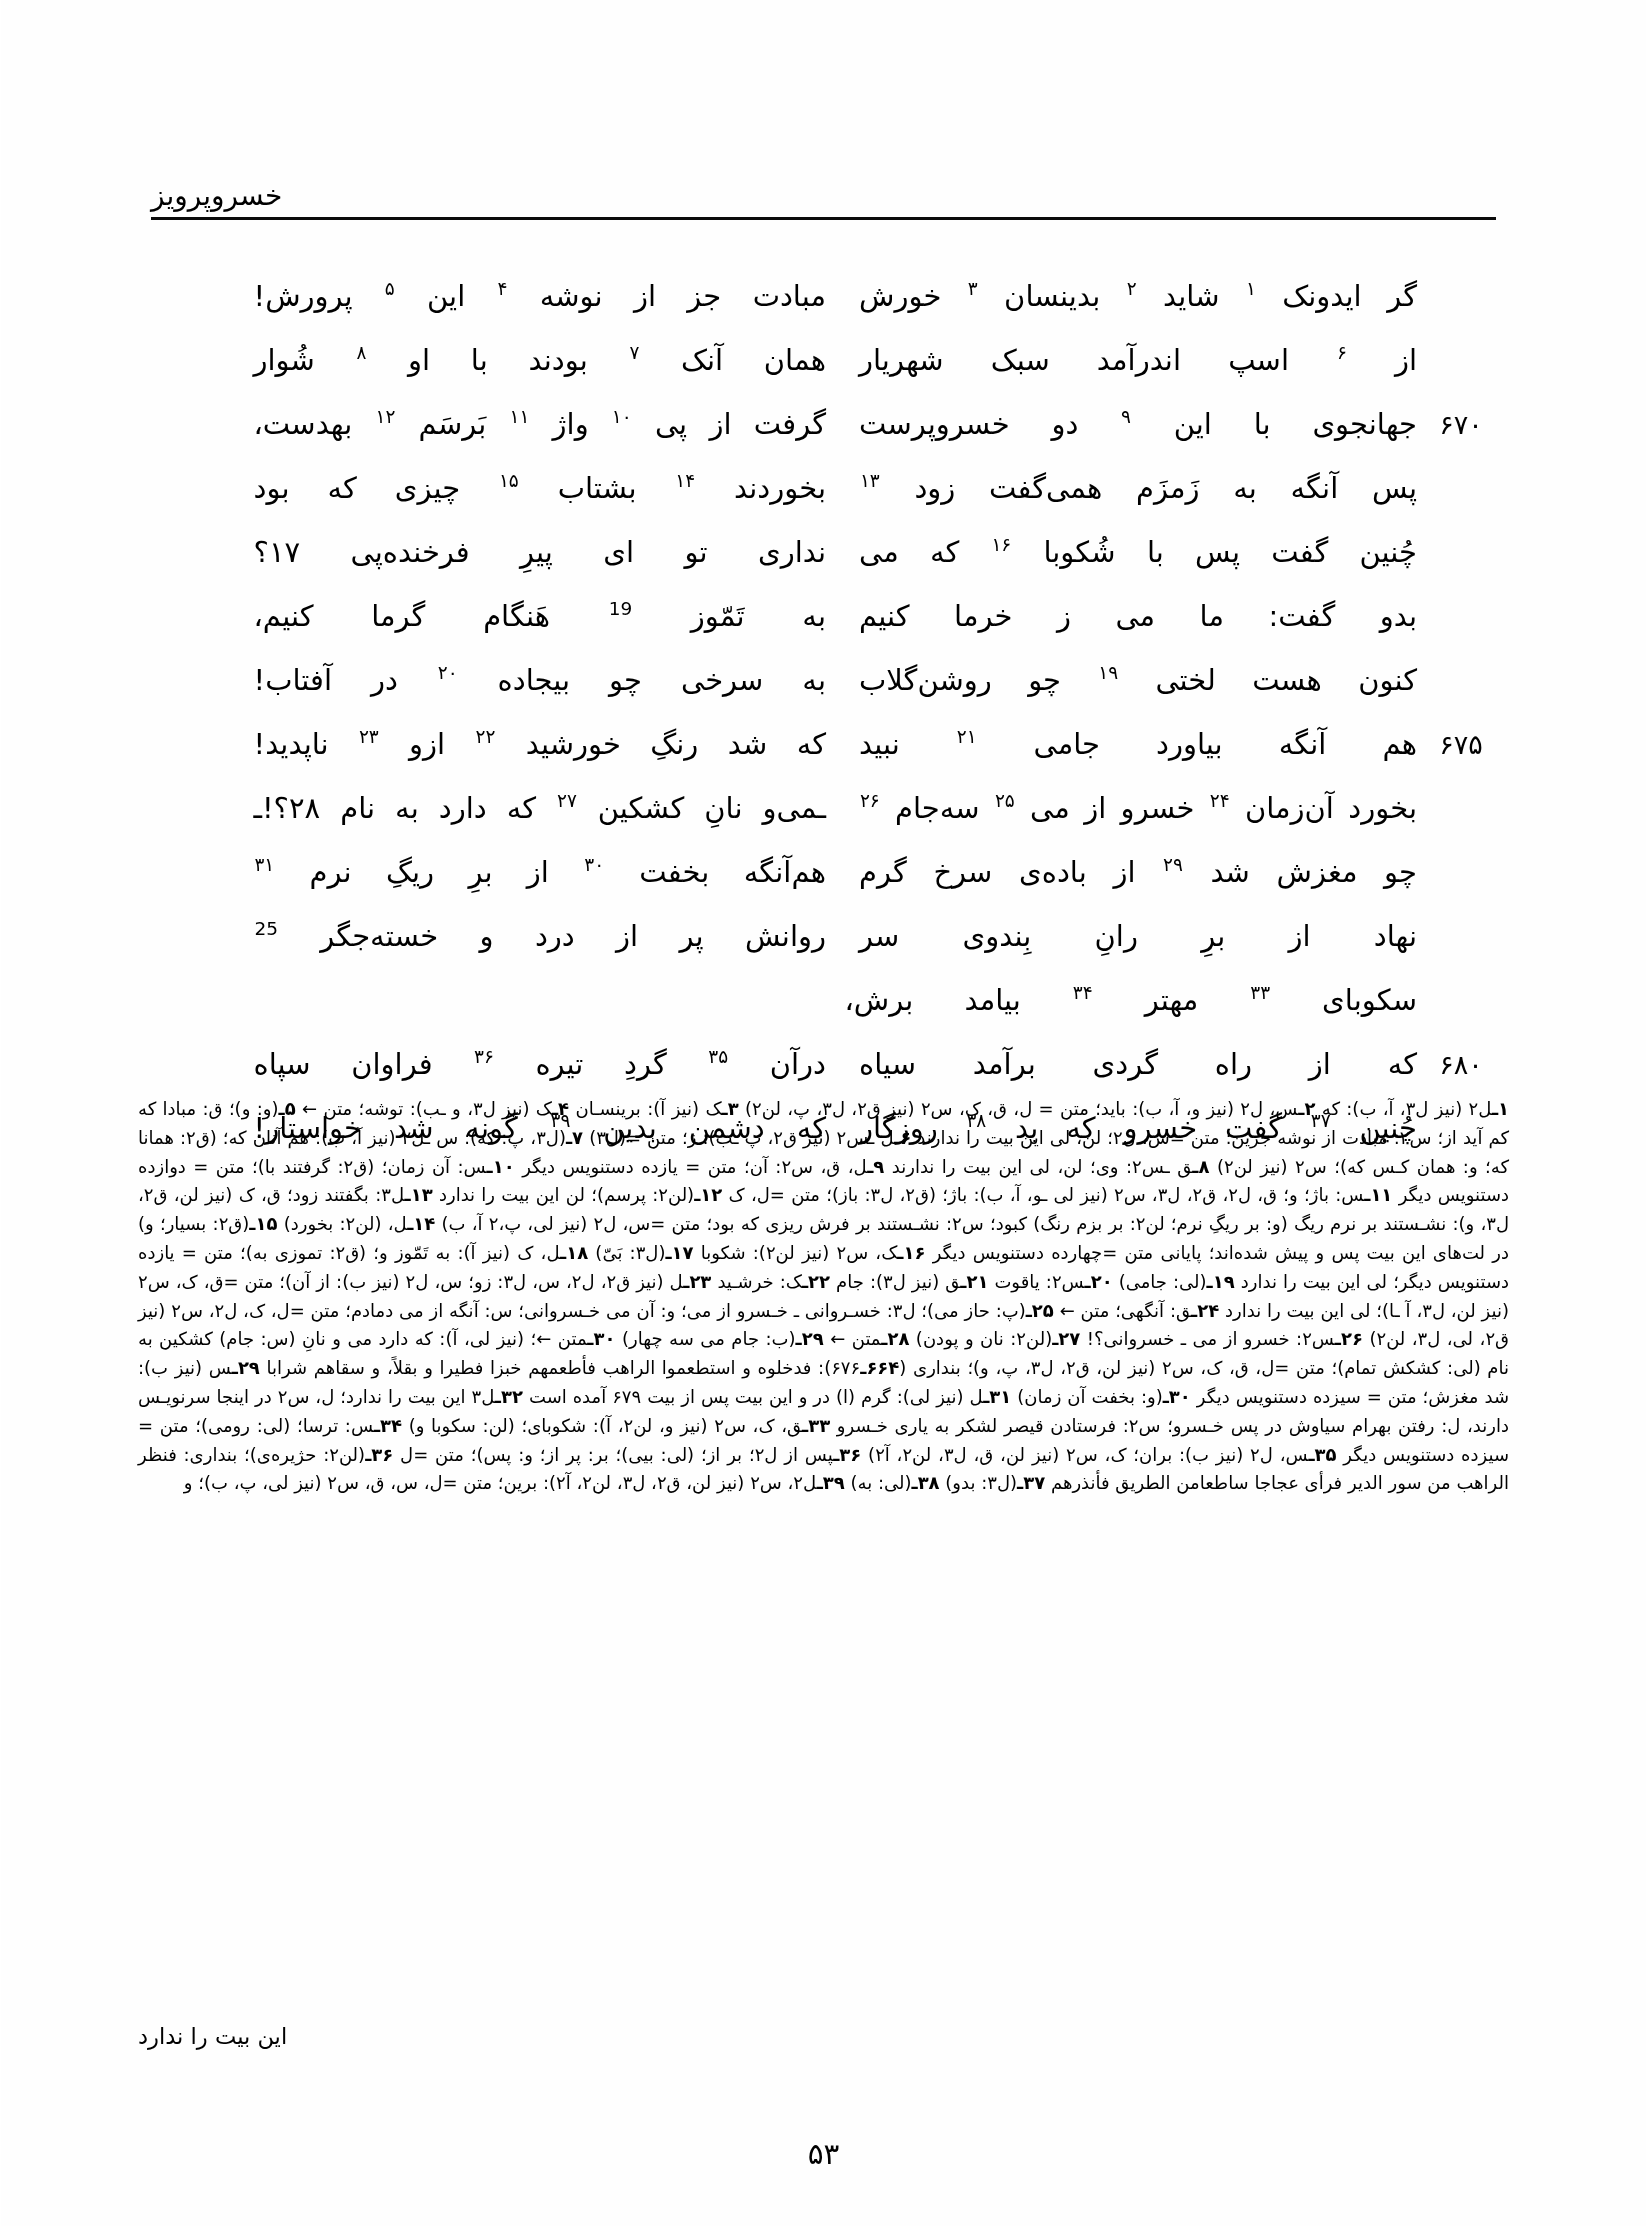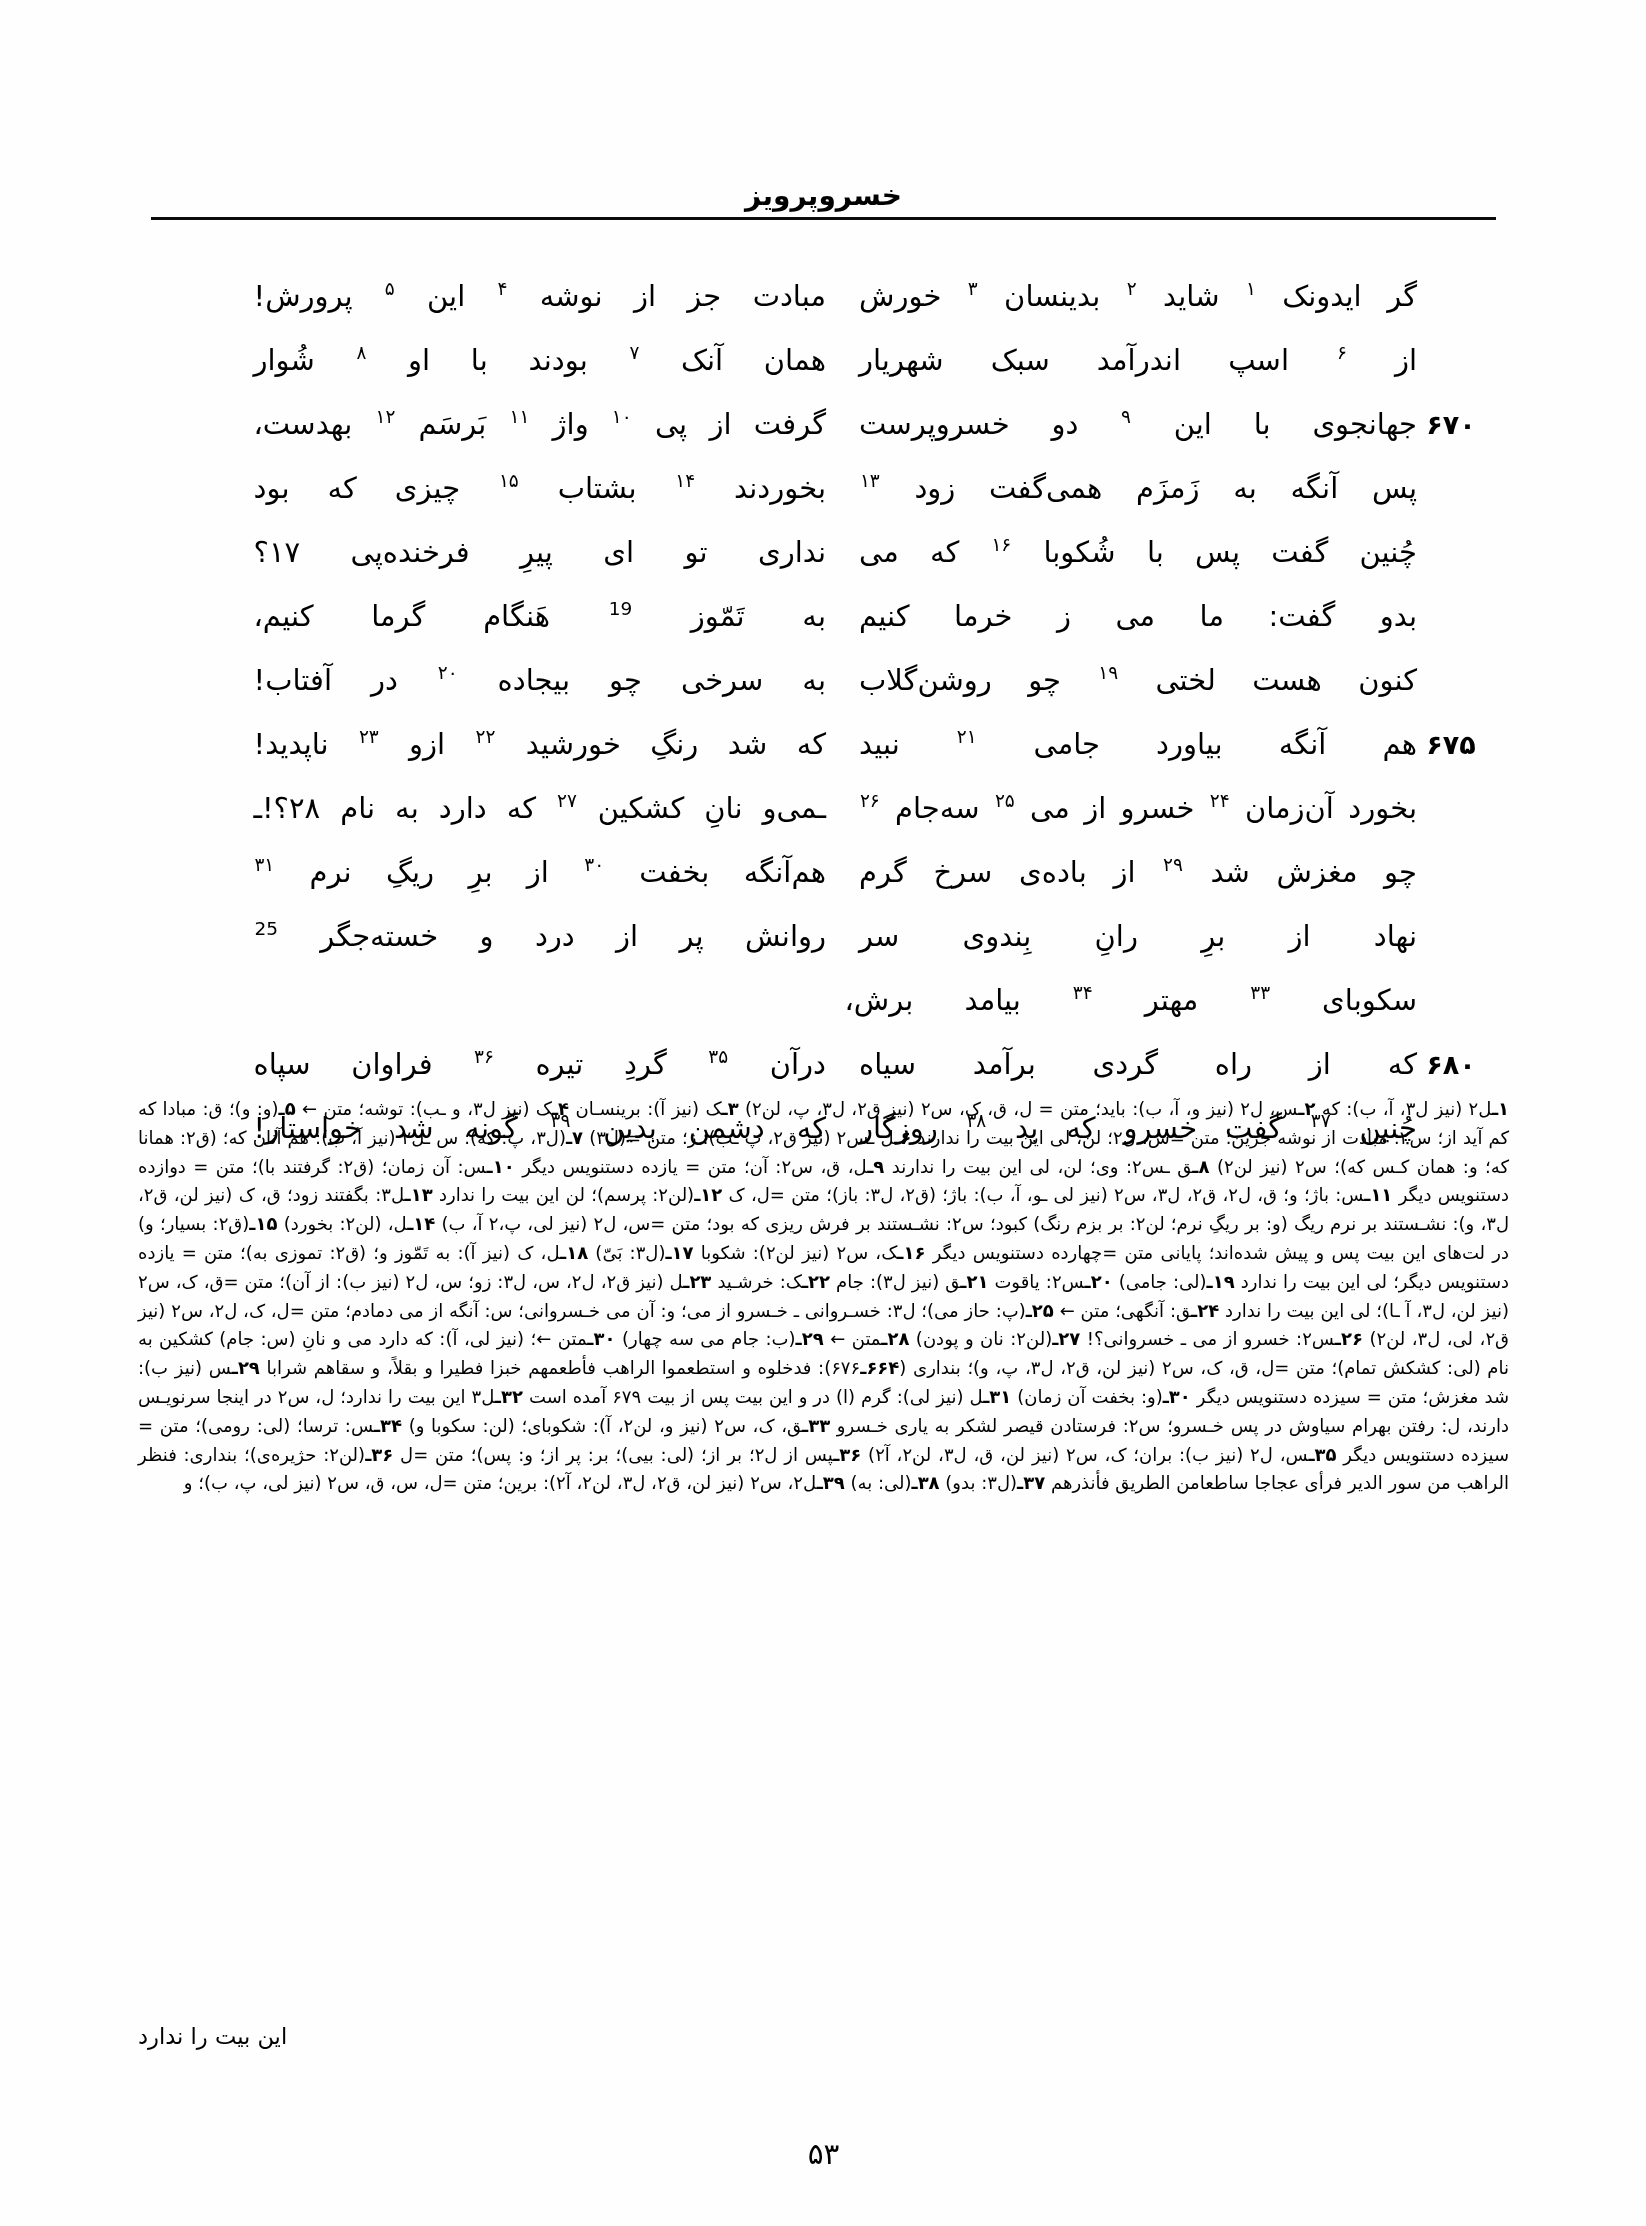--- a/index.html
+++ b/index.html
@@ -26,23 +26,23 @@
 
   
   .runninghead-wrap {
     position: absolute;
     top: 181px;
     right: 151px;
     left: 151px;
   }
   .runninghead {
     font-size: 28px;
-    font-weight: bold;
+    font-weight: normal;
     line-height: 1.1;
-    text-align: center;
+    text-align: left;
     padding-bottom: 5.5px;
     letter-spacing: -0.5px;
   }
   .rule {
     height: 2.8px;
     background: #0b0b0b;
     width: 100%;
   }
 
   
@@ -56,27 +56,26 @@
     display: flex;
     flex-direction: row;
     align-items: flex-start;
     height: 64px;
     font-size: 29px;
     line-height: 1.18;
   }
   .linenum {
     width: 79px;
     flex: 0 0 79px;
-    text-align: left;
+    text-align: center;
     font-size: 27px;
     padding-top: 3.7px;
     padding-left: 9.2px;
     box-sizing: border-box;
     white-space: nowrap;
-    font-weight: bold;
   }
   .hemistich {
     flex: 0 0 auto;
     box-sizing: border-box;
     text-align: justify;
     text-align-last: justify;
     padding-top: 1.8px;
     white-space: normal;
   }
   .hemistich.right {

